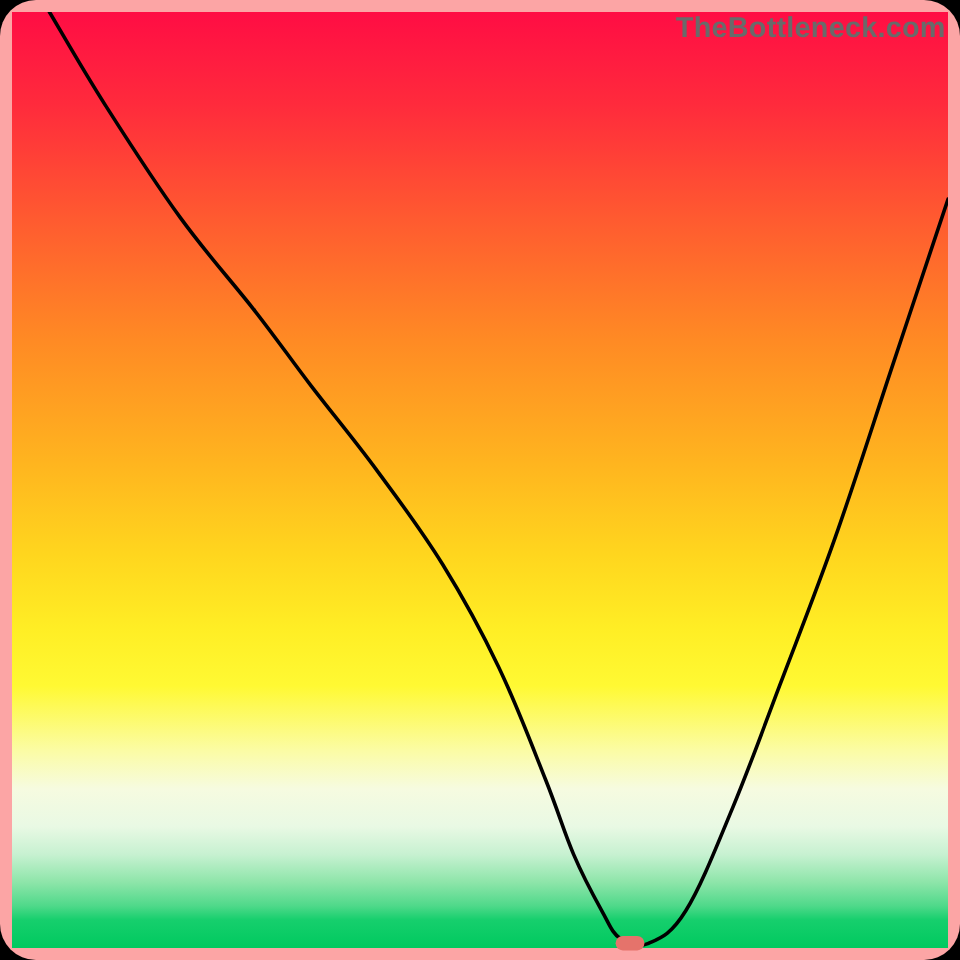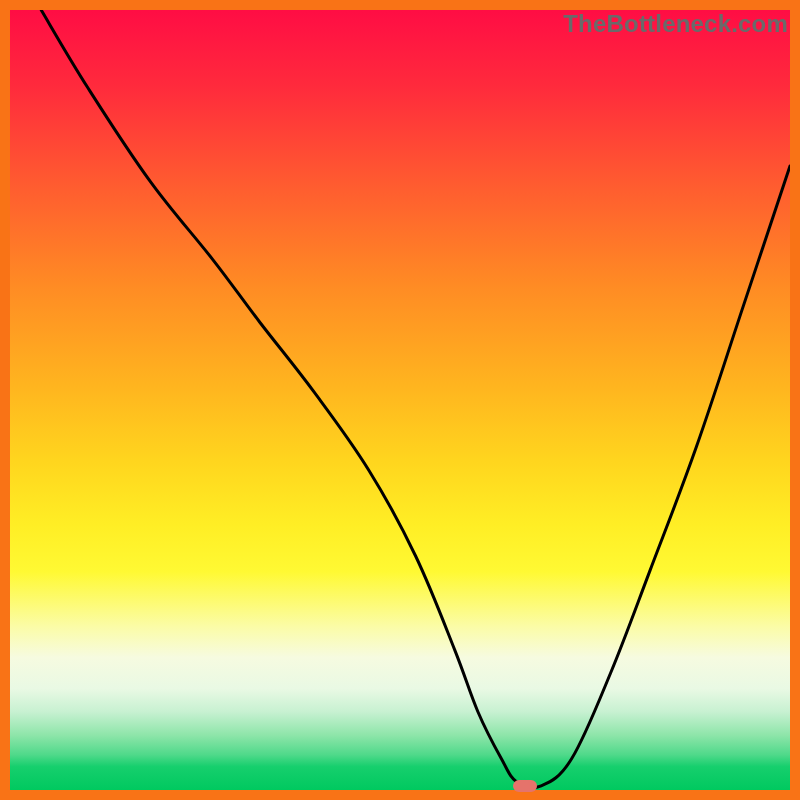--- a/index.html
+++ b/index.html
@@ -1,21 +1,22 @@
 <!DOCTYPE html>
 <html><head>
 <meta charset="utf-8">
 <style>
   * { margin: 0; padding: 0; box-sizing: border-box; }
   html, body { width: 800px; height: 800px; overflow: hidden; background: #000; }
   .frame {
     position: relative;
     width: 800px;
     height: 800px;
-    background: #f97316;
+    background: #fca5a5;
+    border-radius: 30px;
   }
   .plot-area {
     position: absolute;
     left: 10px;
     top: 10px;
     width: 780px;
     height: 780px;
     background: linear-gradient(to bottom,
       #ff0d44 0%,
       #ff2b3c 10%,

